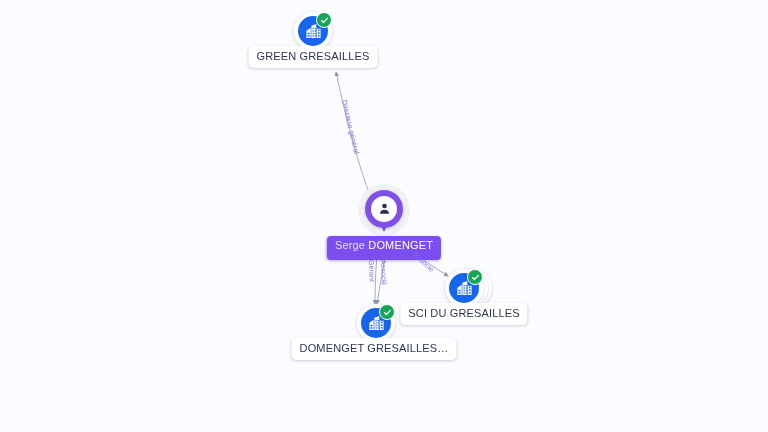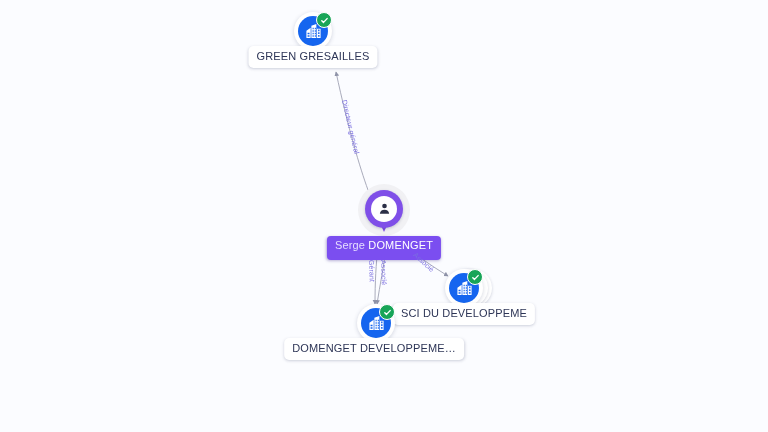--- a/index.html
+++ b/index.html
@@ -264,42 +264,42 @@
           </svg>
         </div>
       </div>
       <div class="badge-check">
         <svg width="9" height="9" viewBox="0 0 12 12">
           <path d="M2.4 6.2 L4.7 8.5 L9.5 3.5" stroke="#ffffff" stroke-width="1.9" fill="none" stroke-linecap="round" stroke-linejoin="round"></path>
         </svg>
       </div>
     </div>
   </div>
-  <div class="label-chip" style="left:464px; top:303px;">SCI DU DEVELOPPEME</div>
+  <div class="label-chip" style="left:464px; top:303px;">SCI DU GRESAILLES</div>
 
   <div class="node" style="left:376px; top:323px;">
     <div class="node-visual">
       <div class="company-shape">
         <div class="halo"></div>
         <div class="disc">
           <svg width="17" height="17" viewBox="0 0 24 24" fill="#ffffff">
             <path d="M2 21V11l6-4.2V21H2zm1.6-1.6h2.8v-2.2H3.6v2.2zm0-3.6h2.8v-2.2H3.6v2.2z"></path>
             <path d="M9 21V4l7-2.6V21H9zm1.7-1.7h1.6v-2.1h-1.6v2.1zm0-3.5h1.6v-2.1h-1.6v2.1zm0-3.5h1.6v-2.1h-1.6v2.1zm0-3.5h1.6V6.7h-1.6v2.1zm3.1 10.5h1.6v-2.1h-1.6v2.1zm0-3.5h1.6v-2.1h-1.6v2.1zm0-3.5h1.6v-2.1h-1.6v2.1zm0-3.5h1.6V6.7h-1.6v2.1z"></path>
             <path d="M17 21V8h5v13h-5zm1.5-1.6h2V17h-2v2.4zm0-3.9h2v-2.4h-2v2.4zm0-3.9h2V9.2h-2v2.4z"></path>
           </svg>
         </div>
       </div>
       <div class="badge-check">
         <svg width="9" height="9" viewBox="0 0 12 12">
           <path d="M2.4 6.2 L4.7 8.5 L9.5 3.5" stroke="#ffffff" stroke-width="1.9" fill="none" stroke-linecap="round" stroke-linejoin="round"></path>
         </svg>
       </div>
     </div>
   </div>
-  <div class="label-chip" style="left:374px; top:338px;">DOMENGET DEVELOPPEME…</div>
+  <div class="label-chip" style="left:374px; top:338px;">DOMENGET GRESAILLES…</div>
 
   <div id="edge-label-layer">
       <div class="edge-label" style="left: 344px; top: 96px; transform: rotate(77deg);">Directeur général</div>
       <div class="edge-label" style="left: 371px; top: 256px; transform: rotate(88deg);">Gérant</div>
       <div class="edge-label" style="left: 383px; top: 256px; transform: rotate(88deg);">Associé</div>
       <div class="edge-label" style="left: 414px; top: 250px; transform: rotate(42deg);">Associé</div>
     </div>
 
 </div>
 

